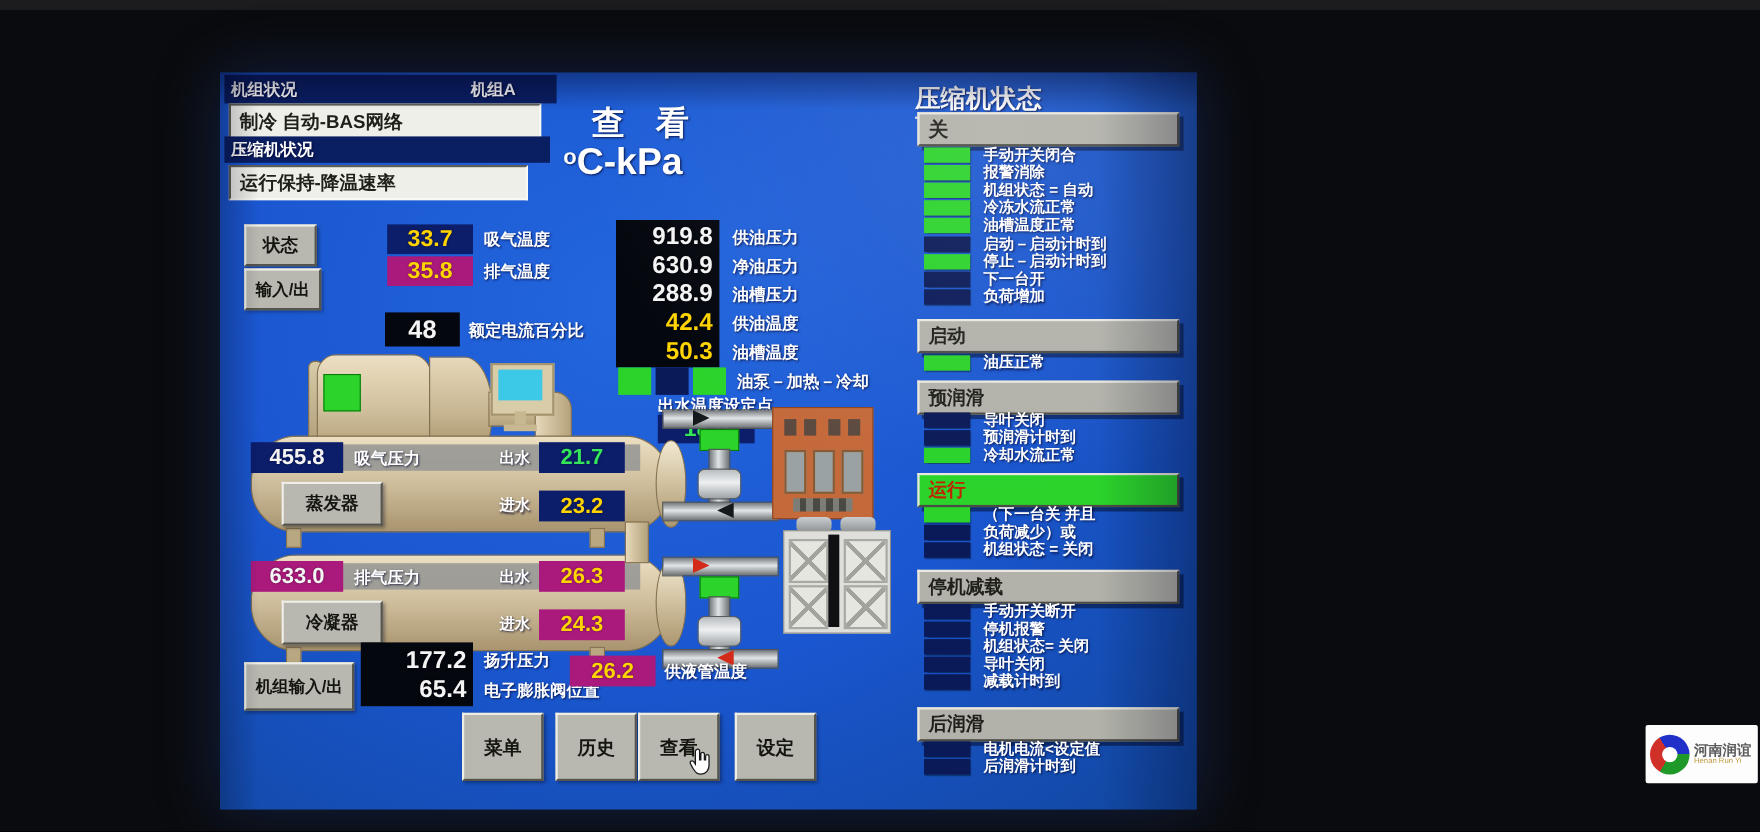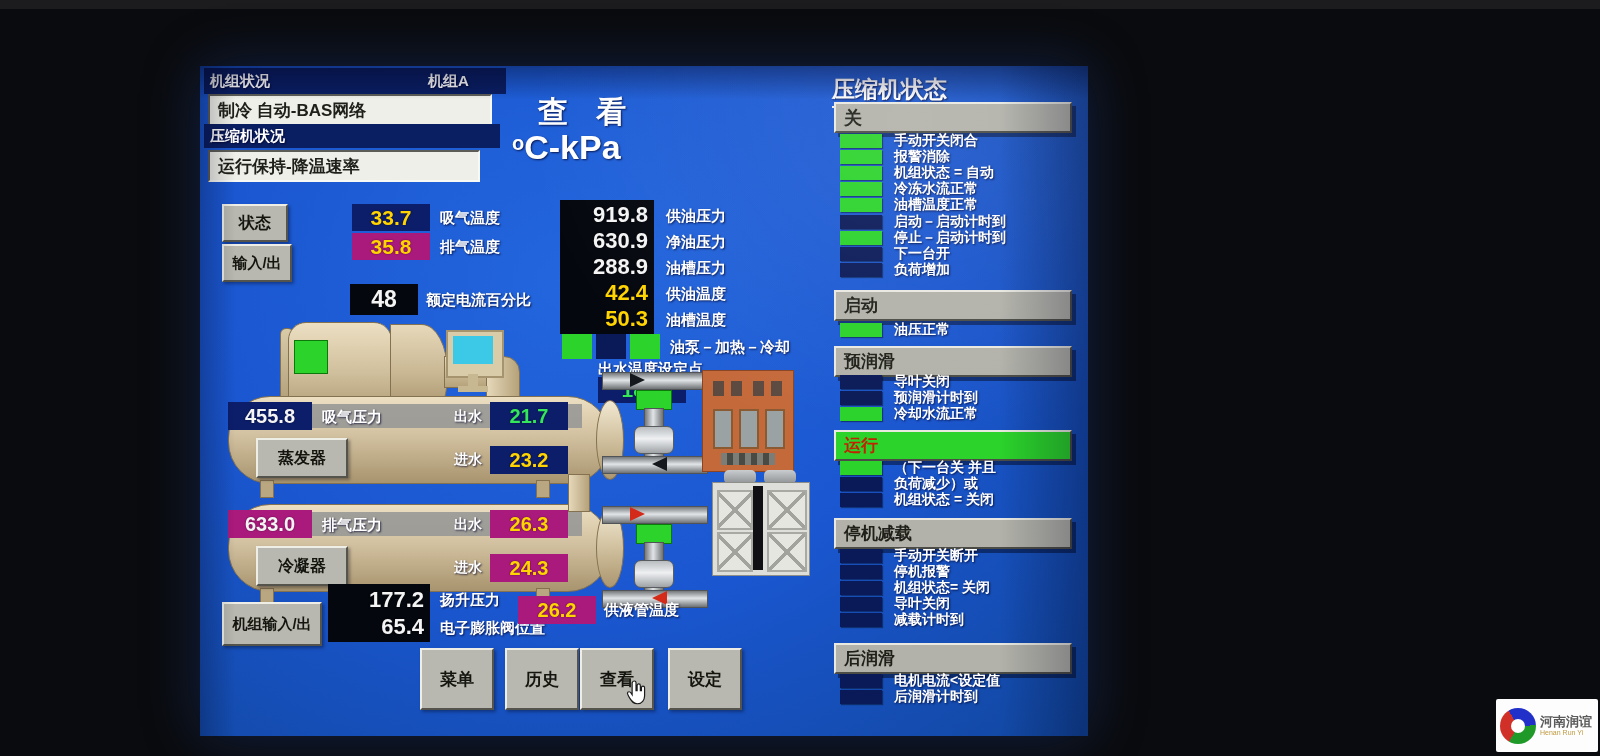--- a/index.html
+++ b/index.html
@@ -58,21 +58,21 @@
   .pumpbody{position:absolute;width:38px;height:26px;border-radius:7px;
         background:linear-gradient(#b9bdc0,#eef0f2 45%,#9fa3a6);border:1px solid #595d60;}
   .gind{position:absolute;background:#2bd32b;border:1px solid #0b7a0b;}
   .xpanel{position:absolute;background-color:#e6e6e1;
         background-image:linear-gradient(45deg,transparent 46%,#a3a39d 46%,#a3a39d 54%,transparent 54%),
                          linear-gradient(-45deg,transparent 46%,#a3a39d 46%,#a3a39d 54%,transparent 54%);
         border:2px solid #a9a9a3;}
   .win{position:absolute;background:#5c4a40;}
   .bigwin{position:absolute;background:#9aa2a4;border:2px solid #8a5a32;}
   
-  #watermark{position:absolute;left:1496px;top:699px;width:102px;height:53px;background:#fdfdfd;
+  #watermark{position:absolute;left:1496px;top:659px;width:102px;height:53px;background:#fdfdfd;
         display:flex;align-items:center;gap:4px;padding-left:4px;box-sizing:border-box;border-radius:2px;}
   .wm-logo{width:36px;height:36px;border-radius:50%;position:relative;flex:none;
         background:conic-gradient(from 210deg,#d03028 0 33%,#2030c8 33% 66%,#1f9a28 66% 100%);}
   .wm-logo::after{content:"";position:absolute;left:11px;top:11px;width:14px;height:14px;border-radius:50%;background:#fff;}
   .wm-text1{font-size:13px;font-weight:700;color:#5a5a5a;line-height:14px;}
   .wm-text2{font-size:7px;color:#c09a40;}
   .sup{font-size:20px;vertical-align:9px;}
   #cursor{position:absolute;pointer-events:none;}
 </style>
 </head>

